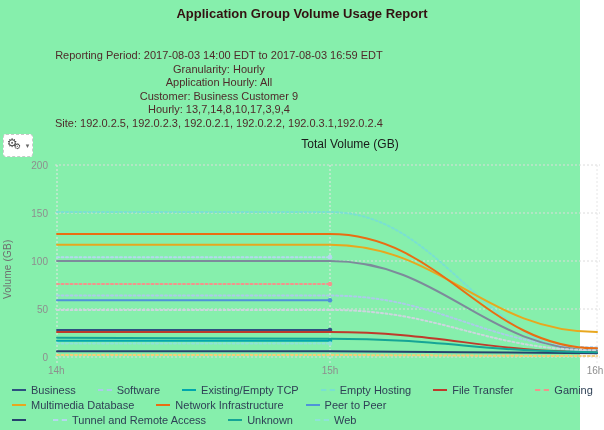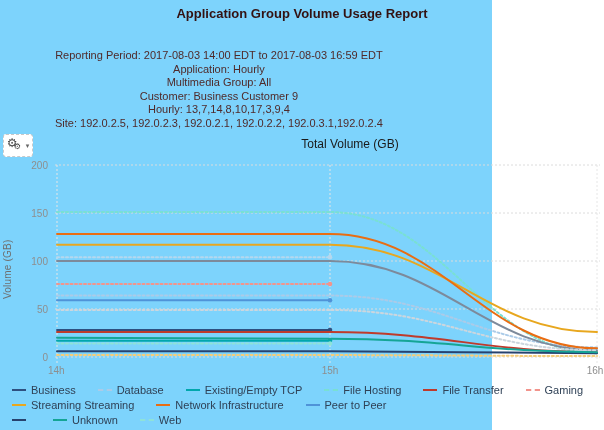--- a/index.html
+++ b/index.html
@@ -1,17 +1,17 @@
 <!DOCTYPE html>
 <html><head>
 <meta charset="utf-8">
 <style>
   html,body{margin:0;padding:0;background:#fff;}
   body{width:604px;height:430px;overflow:hidden;font-family:"Liberation Sans",sans-serif;}
-  #page{position:relative;width:492px;height:430px;background:#7dd3fc;}
+  #page{position:relative;width:580px;height:430px;background:#86efac;}
 
   .report-title{position:absolute;top:6px;left:0;width:604px;text-align:center;
     font-size:13px;font-weight:bold;color:#331111;}
 
   .info-block{position:absolute;left:55px;top:49px;font-size:11px;line-height:13.5px;color:#4f2a2a;text-align:center;}
 
   .gear-btn{position:absolute;left:3px;top:134px;width:30px;height:23px;border:1px dashed #c9c9c9;
     border-radius:3px;background:#fff;display:flex;align-items:center;justify-content:center;
     cursor:pointer;padding:0;}
   .gear-wrap{position:relative;width:18px;height:16px;font-family:"DejaVu Sans",sans-serif;color:#4a4a4a;}
@@ -37,22 +37,22 @@
 </style>
 </head>
 <body>
 
 <div id="page">
 
   <div class="report-title">Application Group Volume Usage Report</div>
 
   <div class="info-block">
     <div>Reporting Period: 2017-08-03 14:00 EDT to 2017-08-03 16:59 EDT</div>
-    <div>Application: Hourly</div>
-    <div>Multimedia Group: All</div>
+    <div>Granularity: Hourly</div>
+    <div>Application Hourly: All</div>
     <div>Customer: Business Customer 9</div>
     <div>Hourly: 13,7,14,8,10,17,3,9,4</div>
     <div>Site: 192.0.2.5, 192.0.2.3, 192.0.2.1, 192.0.2.2, 192.0.3.1,192.0.2.4</div>
   </div>
 
   <button class="gear-btn">
     <span class="gear-wrap">
       <span class="gear-big">⚙</span>
       <span class="gear-small">⚙</span>
     </span>
@@ -105,58 +105,62 @@
     </svg>
 
   <div class="legend" id="legend">
       <div class="legend-row">
         <span class="legend-item">
           <span class="legend-swatch solid" style="border-top-color: rgb(46, 80, 128);"></span>
           <span>Business</span>
         </span>
         <span class="legend-item">
           <span class="legend-swatch dashed" style="border-top-color: rgb(171, 203, 232);"></span>
-          <span>Database</span>
+          <span>Software</span>
         </span>
         <span class="legend-item">
           <span class="legend-swatch solid" style="border-top-color: rgb(0, 167, 173);"></span>
           <span>Existing/Empty TCP</span>
         </span>
         <span class="legend-item">
           <span class="legend-swatch dashed" style="border-top-color: rgb(121, 224, 210);"></span>
-          <span>File Hosting</span>
+          <span>Empty Hosting</span>
         </span>
         <span class="legend-item">
           <span class="legend-swatch solid" style="border-top-color: rgb(191, 58, 43);"></span>
           <span>File Transfer</span>
         </span>
         <span class="legend-item">
           <span class="legend-swatch dashed" style="border-top-color: rgb(242, 148, 140);"></span>
           <span>Gaming</span>
         </span>
       </div>
       <div class="legend-row">
         <span class="legend-item">
           <span class="legend-swatch solid" style="border-top-color: rgb(232, 167, 30);"></span>
-          <span>Streaming Streaming</span>
+          <span>Multimedia Database</span>
         </span>
         <span class="legend-item">
           <span class="legend-swatch solid" style="border-top-color: rgb(233, 109, 18);"></span>
           <span>Network Infrastructure</span>
         </span>
         <span class="legend-item">
           <span class="legend-swatch solid" style="border-top-color: rgb(79, 147, 216);"></span>
           <span>Peer to Peer</span>
         </span>
       </div>
       <div class="legend-row">
         <span class="legend-item">
           <span class="legend-swatch solid" style="border-top-color: rgb(39, 66, 110);"></span>
         </span>
         <span class="legend-item">
+          <span class="legend-swatch dashed" style="border-top-color: rgb(181, 216, 238);"></span>
+          <span>Tunnel and Remote Access</span>
+        </span>
+        <span class="legend-item">
           <span class="legend-swatch solid" style="border-top-color: rgb(21, 165, 150);"></span>
           <span>Unknown</span>
         </span>
         <span class="legend-item">
           <span class="legend-swatch dashed" style="border-top-color: rgb(143, 226, 216);"></span>
           <span>Web</span>
         </span>
       </div>
     </div>
 

